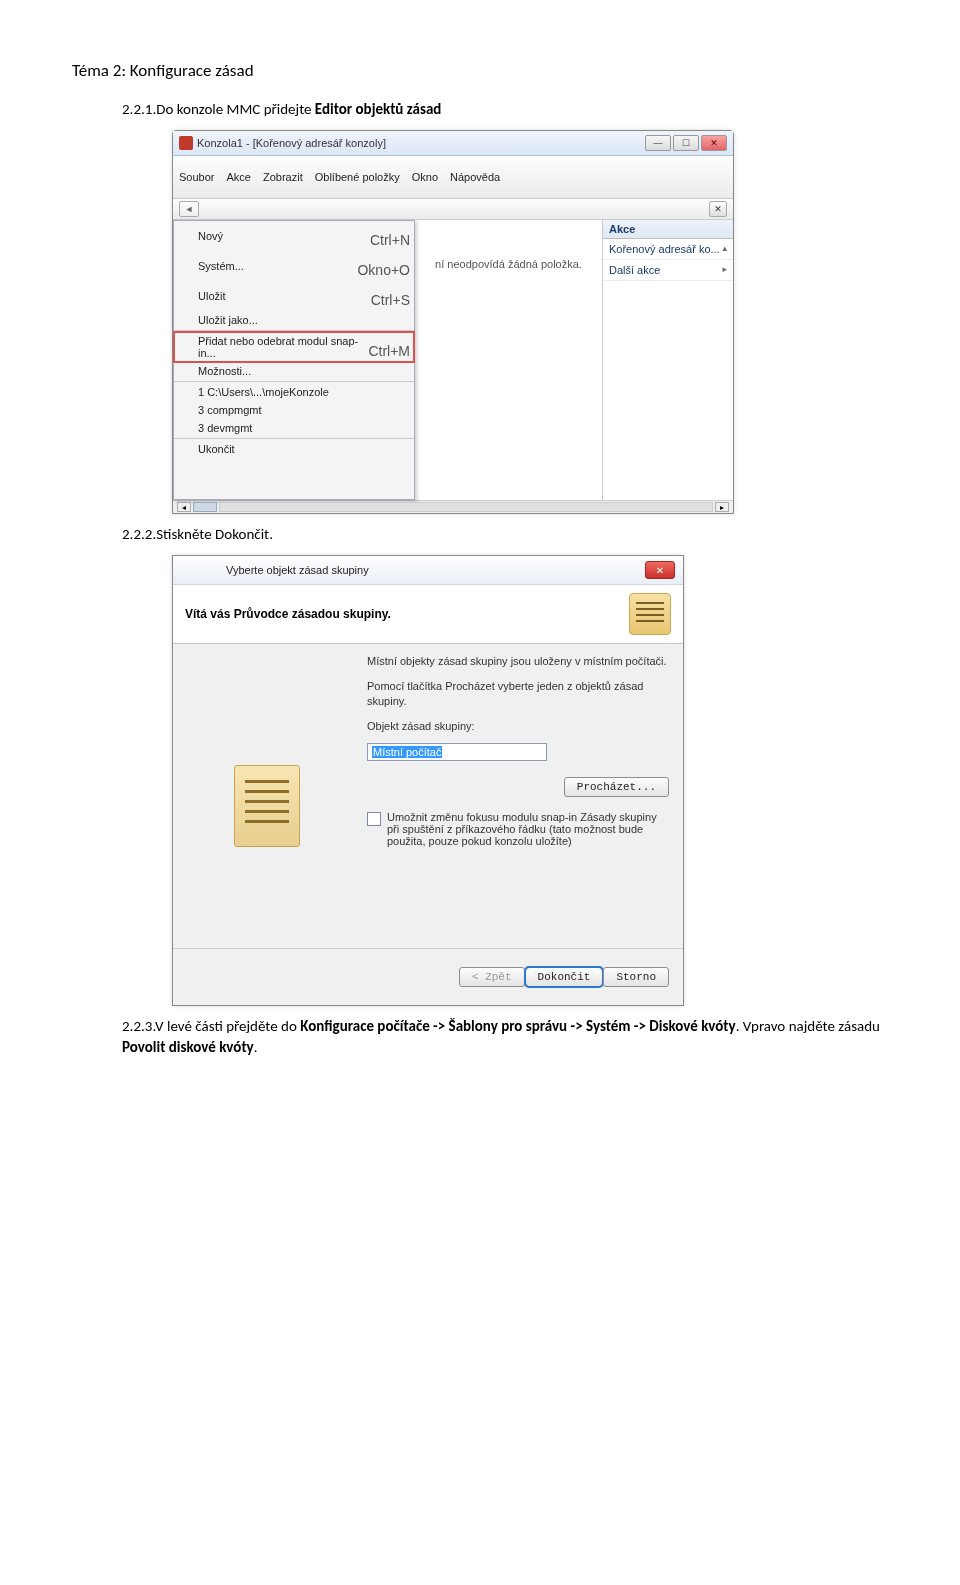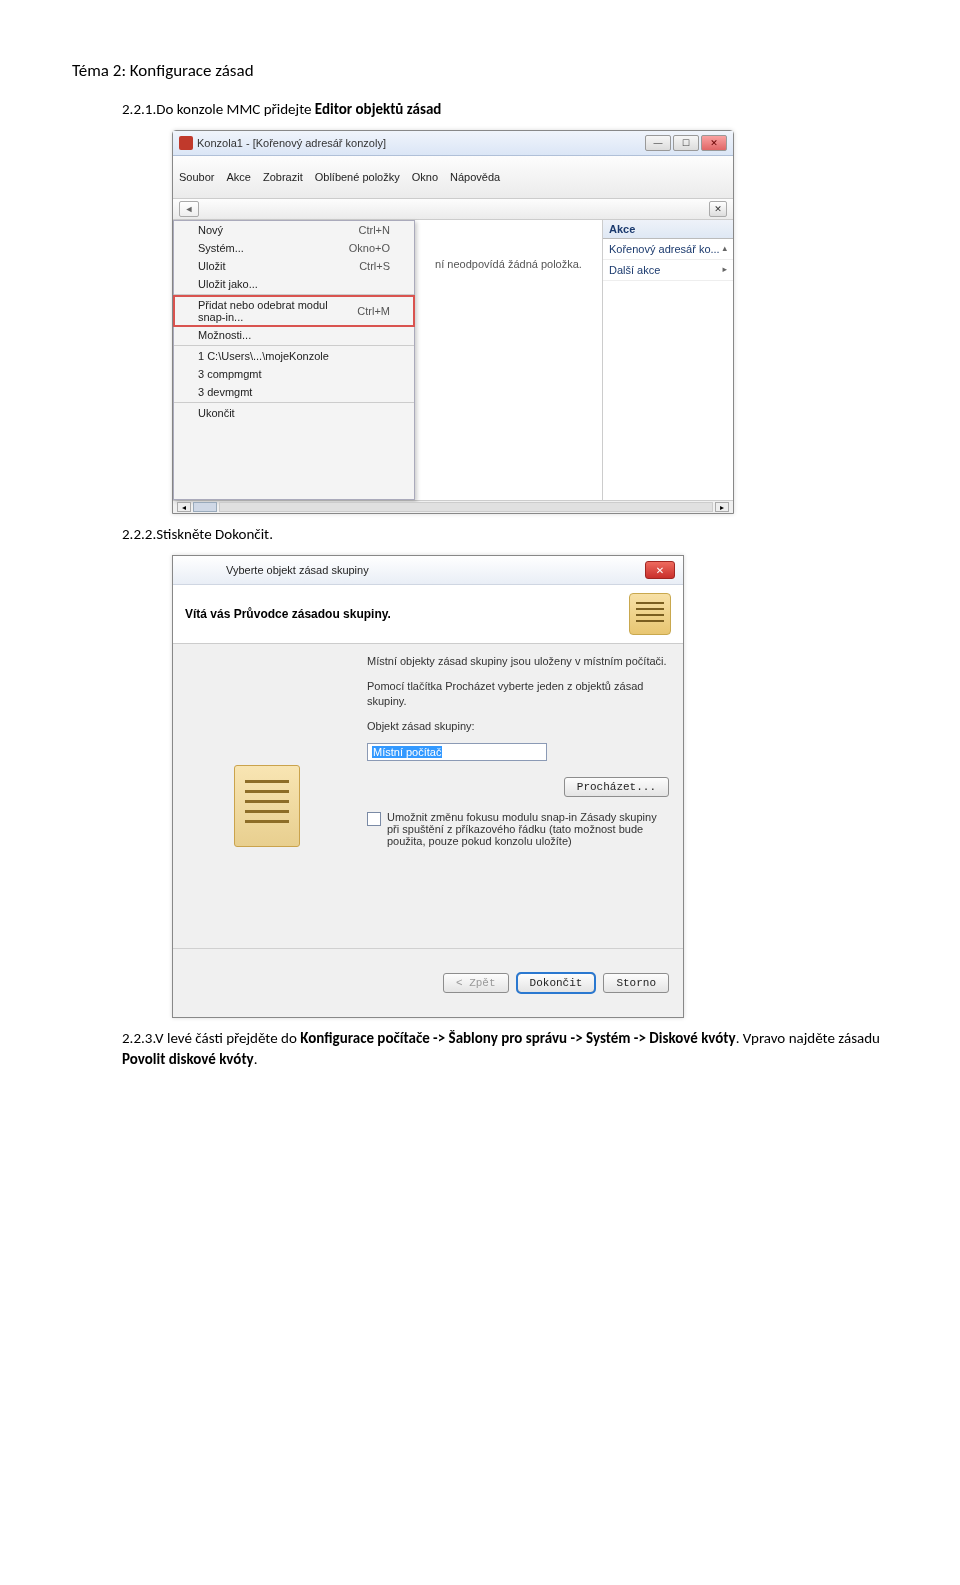--- a/index.html
+++ b/index.html
@@ -86,32 +86,32 @@
     font-size:9px;color:#666;
   }
   .dropdown-menu {
     background: #f4f4f4;
     border: 1px solid #aab;
     width: 240px;
     font-size: 11px;
     box-shadow: 2px 2px 4px rgba(0,0,0,0.2);
   }
   .dropdown-menu .mi {
-    padding: 3px 24px 3px 24px;
+    padding: 3px 4px 3px 24px;
     display: flex;
     justify-content: space-between;
     align-items: center;
     color: #222;
   }
   .dropdown-menu .sep { border-top: 1px solid #ccc; margin: 1px 0; }
   .dropdown-menu .mi.hl {
     outline: 2px solid #d9534f;
     outline-offset: -1px;
   }
-  .dropdown-menu .shortcut { color: #555; font-size: 11px; }
+  .dropdown-menu .shortcut { color: #555; font-size: 14px; margin-top: 8px; }
   .center-pane {
     flex: 1;
     display:flex;
     align-items:flex-start;
     justify-content:center;
     color:#555;
     padding: 38px 4px 4px 4px;
     position:relative;
   }
   .right-pane {
@@ -235,22 +235,22 @@
     color:#222;
     display:inline-block;
     font-family:Liberation Mono, monospace;
   }
   .btn.disabled{color:#999;}
   .checkbox-row{display:flex;gap:6px;margin-top:14px;}
   .chk{width:12px;height:12px;border:1px solid #7a8aa5;background:#fff;margin-top:1px;}
   .dlg-footer{
     background:#f0f0f0;
     border-top:1px solid #d0d0d0;
-    padding:24px 14px;
-    display:flex;justify-content:flex-end;gap:8px;
+    padding:18px 14px;
+    display:flex;justify-content:flex-end;
   }
   .btn.primary{outline:2px solid #2a78d0;outline-offset:-1px;}
   .hl-red{outline:2px solid #d9534f;outline-offset:1px;border-radius:4px;}
 
 </style>
 </head>
 <body>
 <div class="page">
 
 <div class="header">Téma 2: Konfigurace zásad</div>

